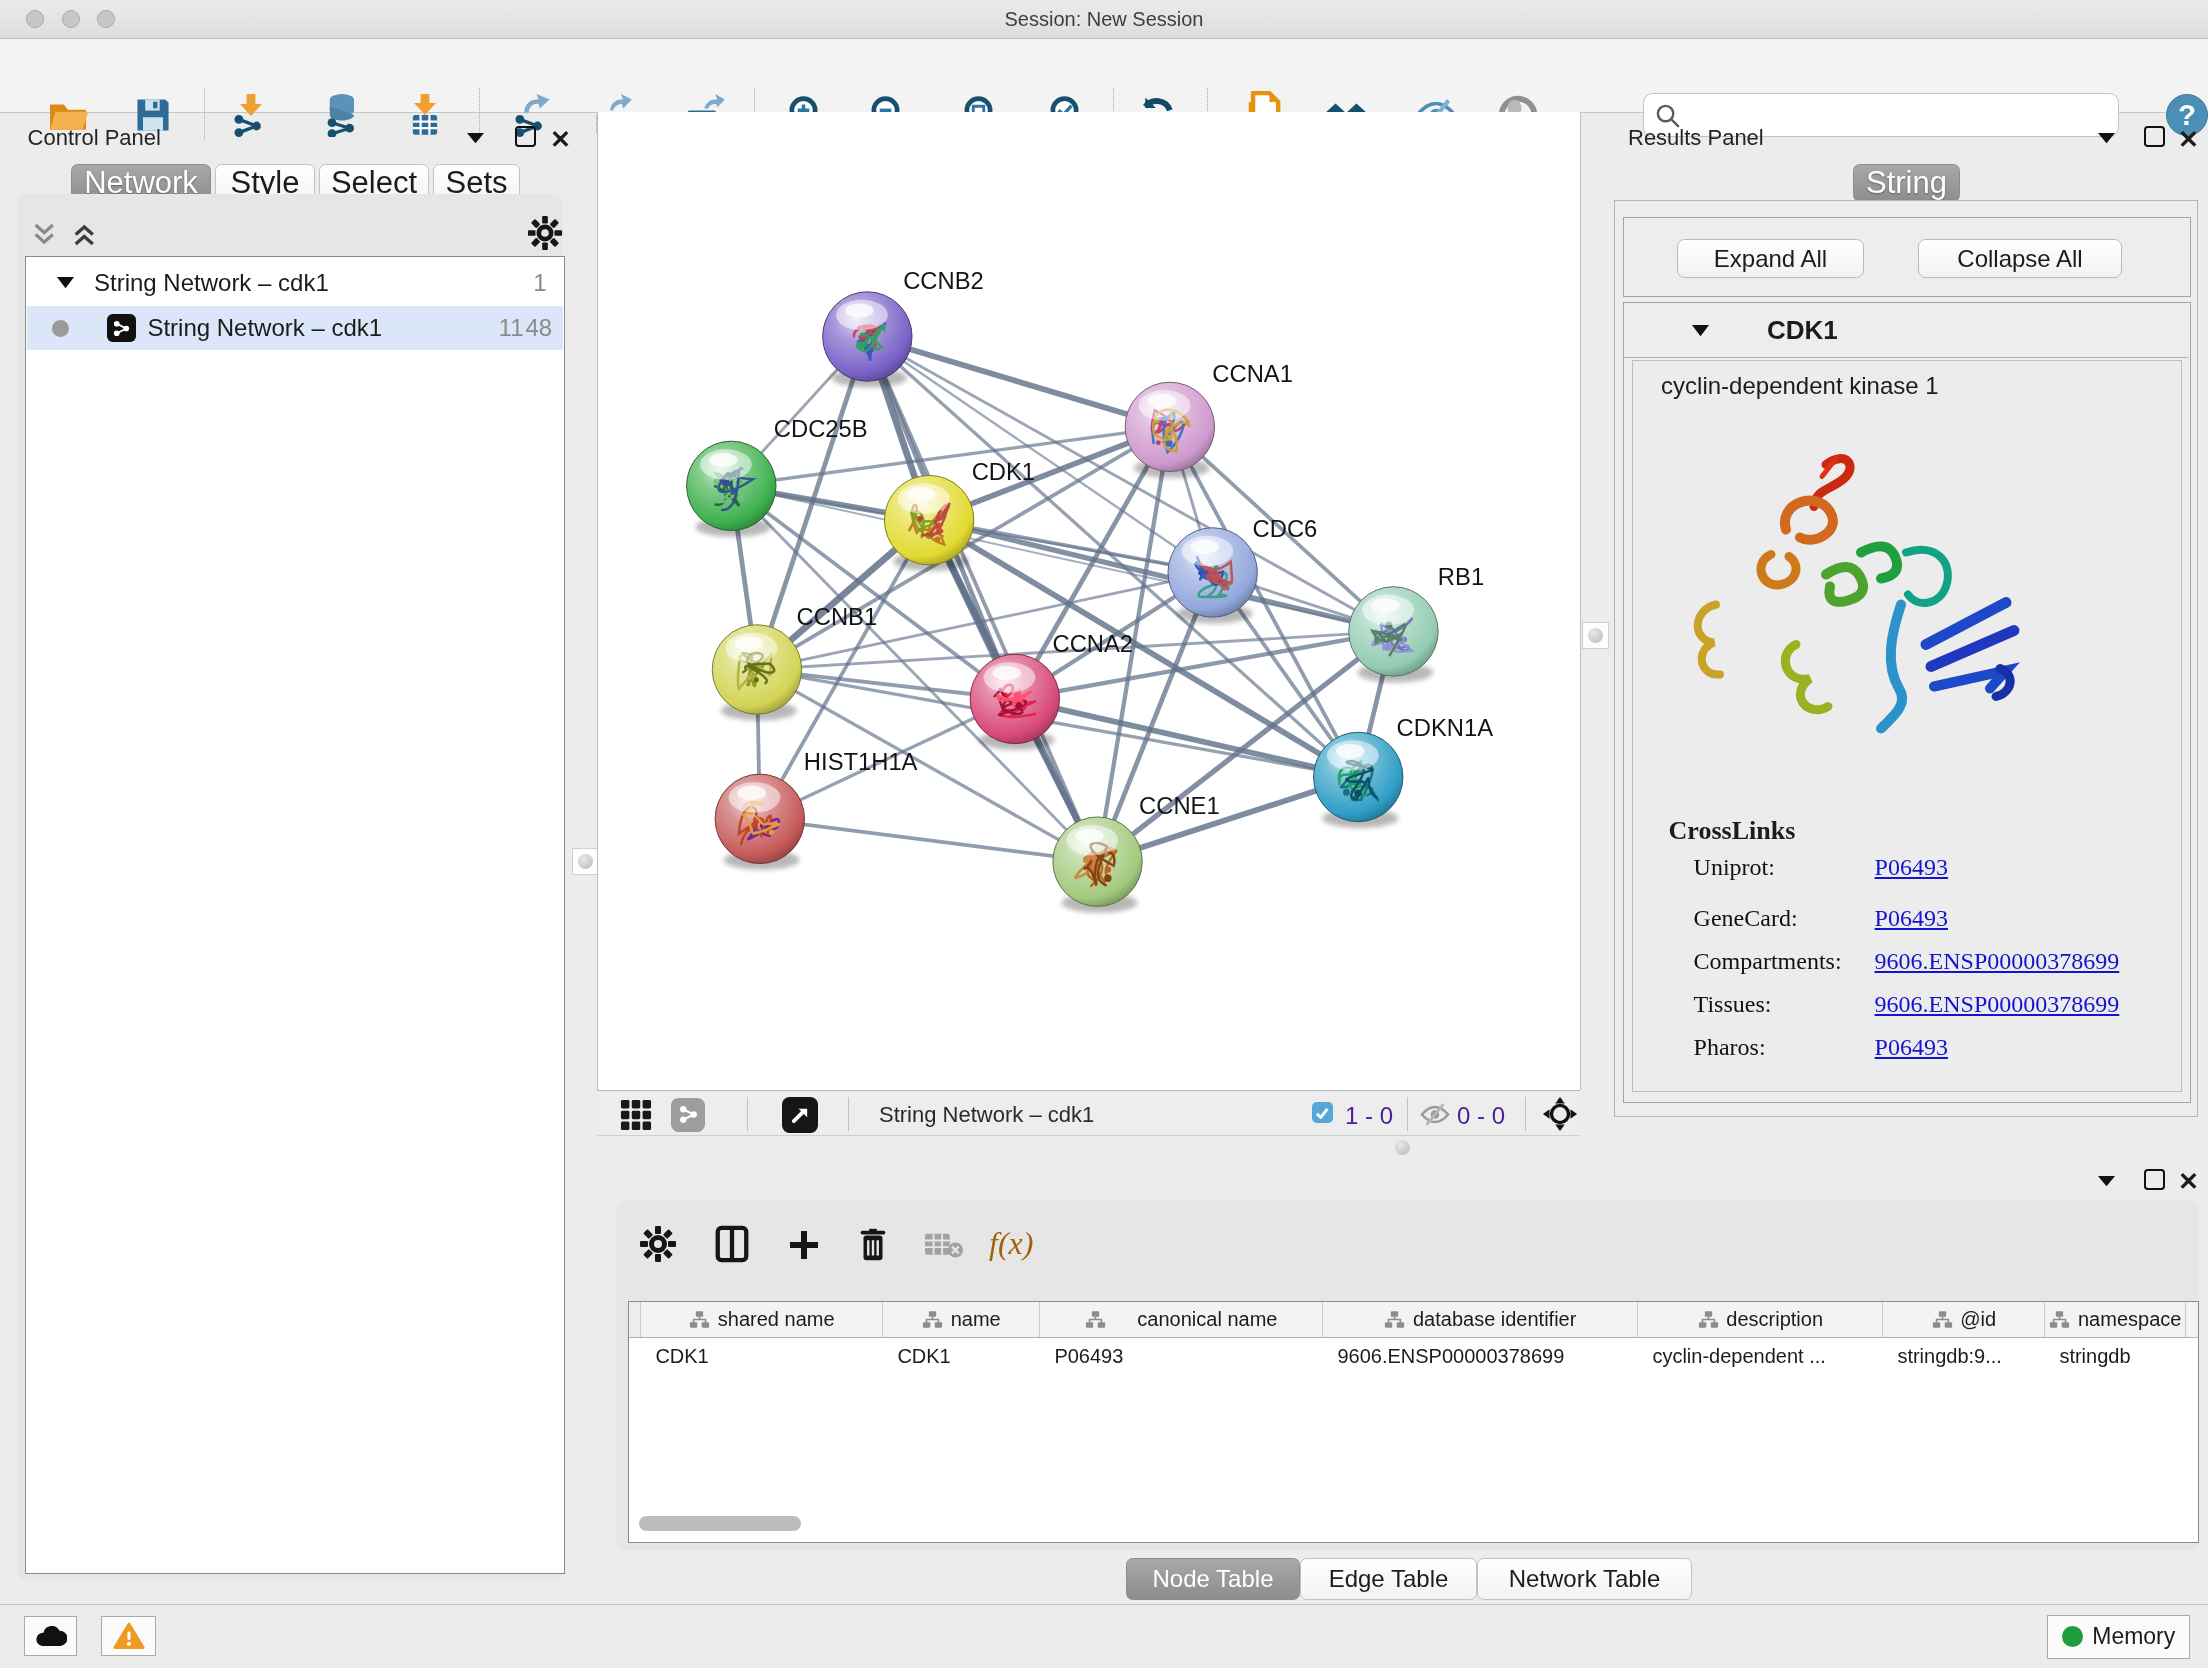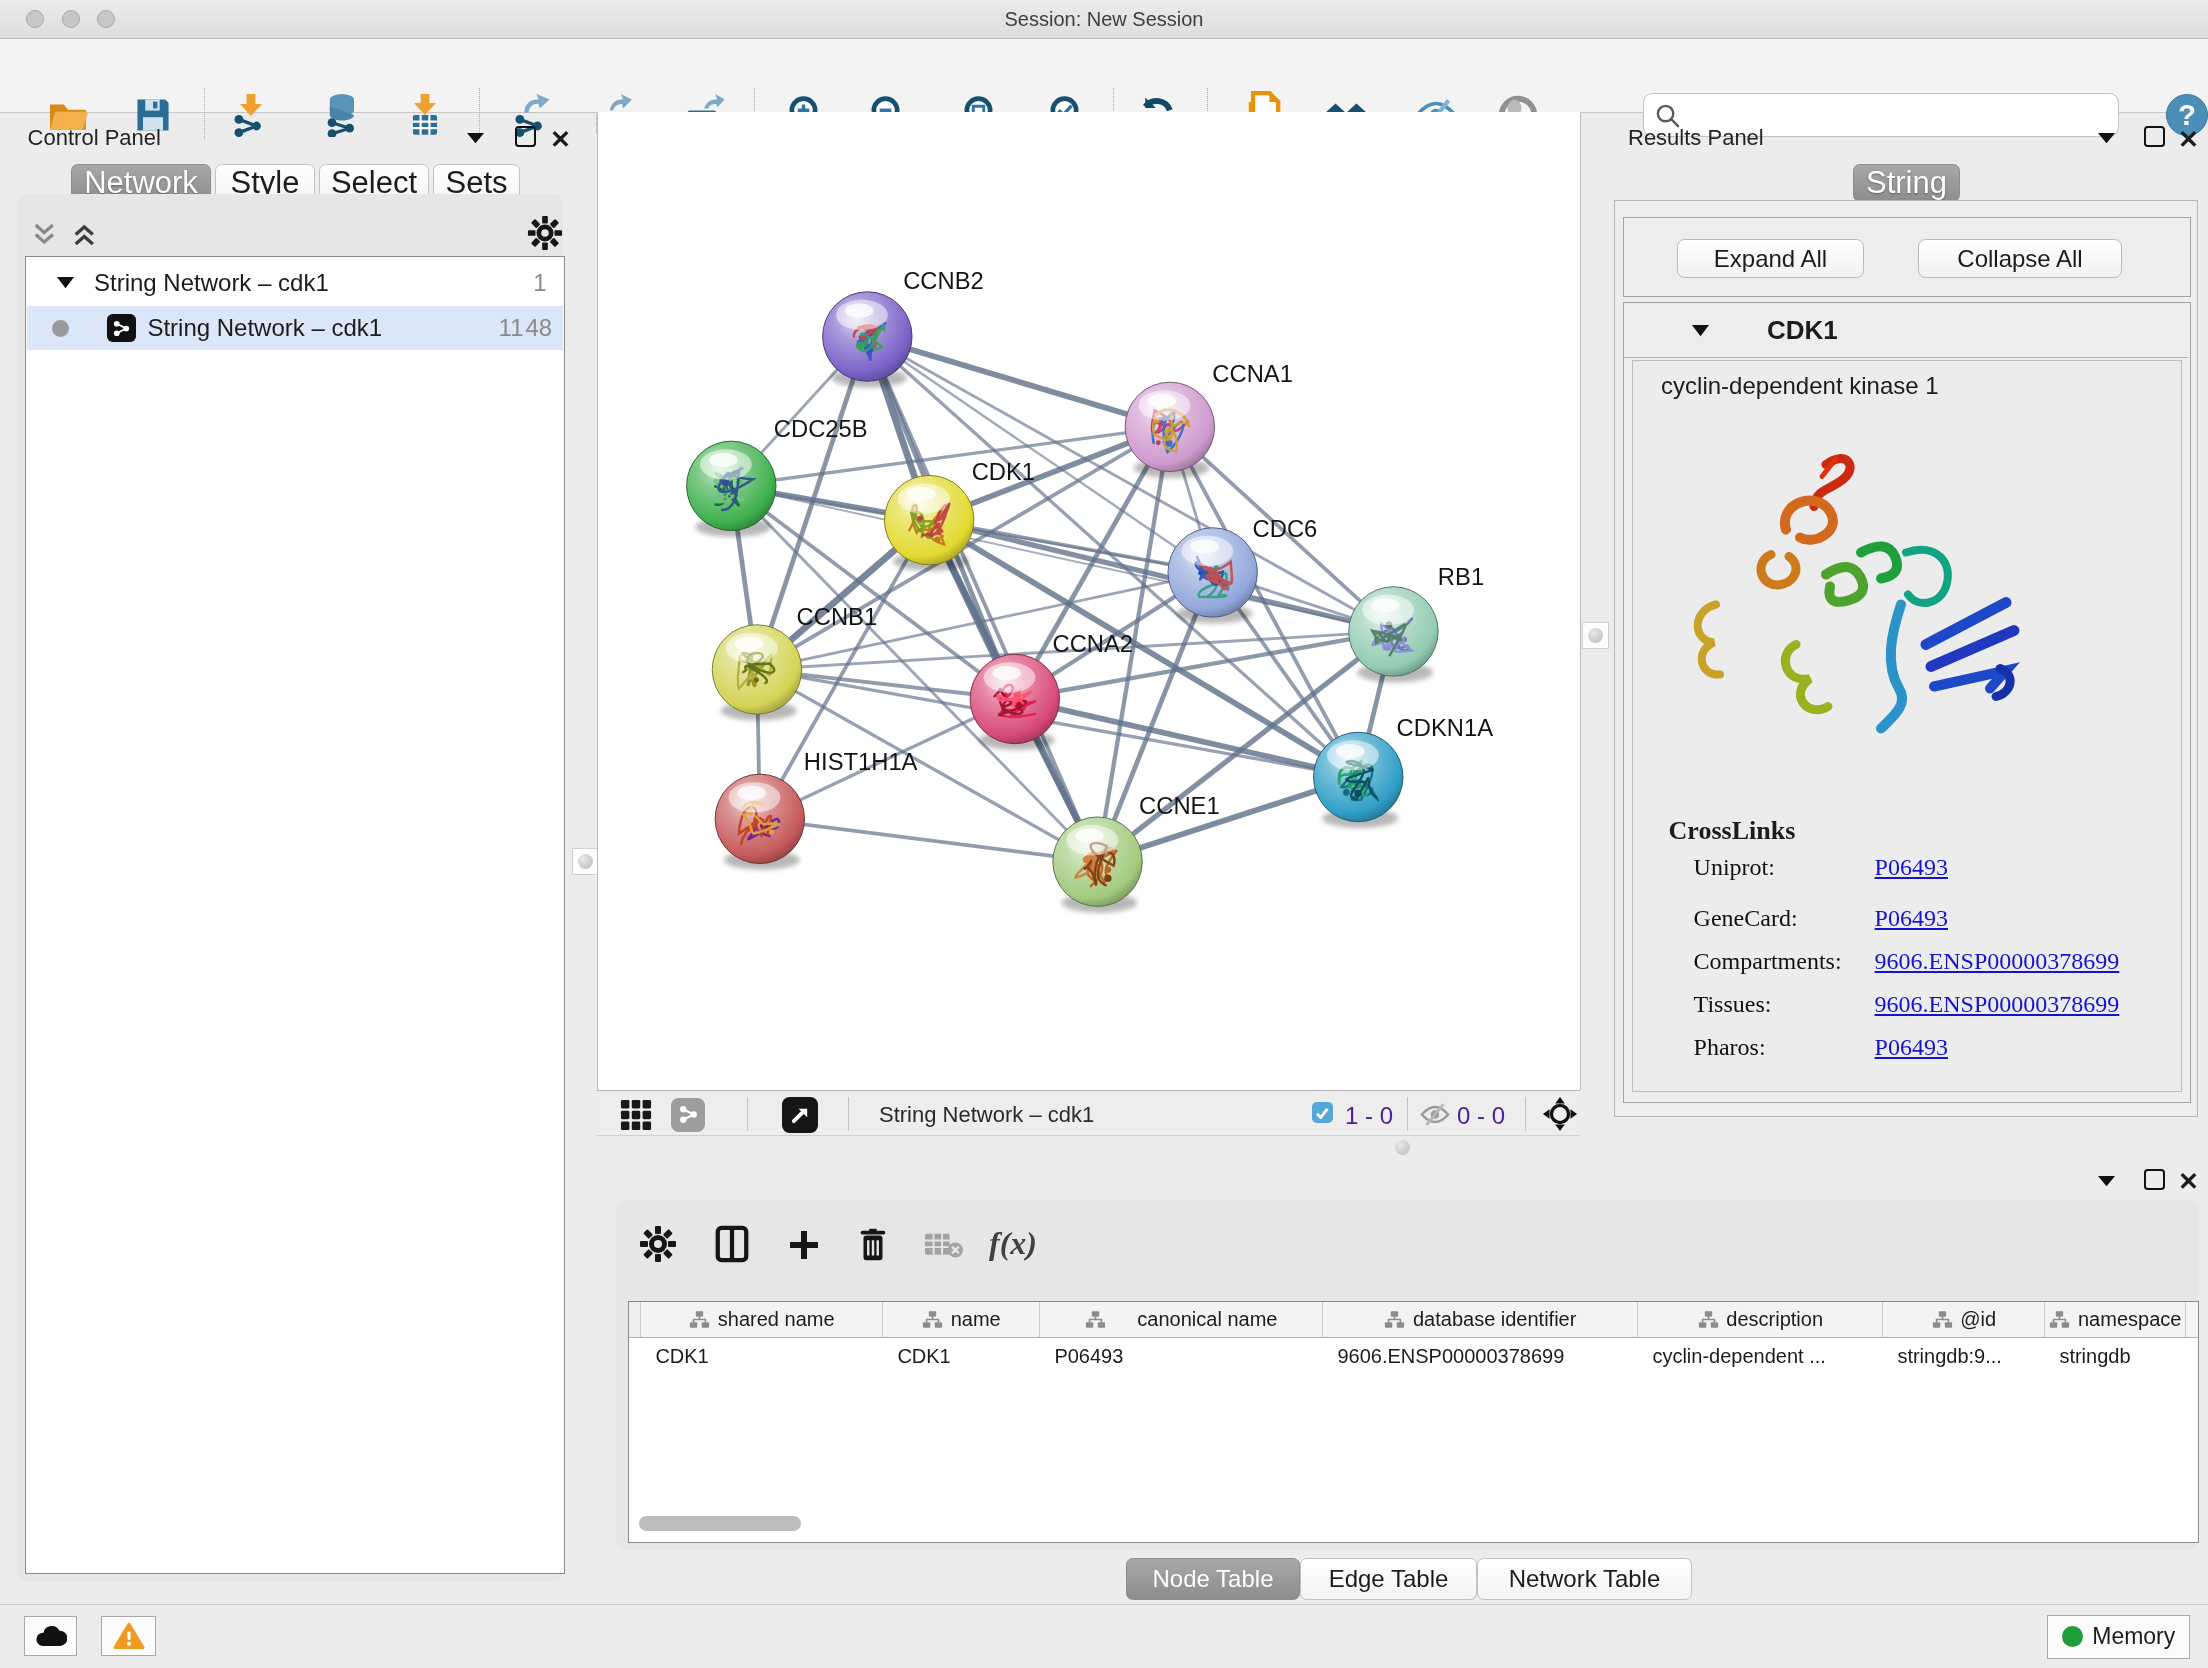--- a/index.html
+++ b/index.html
@@ -843,21 +843,21 @@
     </svg>
 </div>
 <div class="abs" style="left:924px;top:1231px;">
   <svg width="40" height="28.5" viewBox="0 0 42 30">
       <rect x="1" y="3" width="26" height="22" rx="2" fill="#a2a2a2"></rect>
       <path d="M1 10h26M1 17h26M10 3v22M19 3v22" stroke="#e6e6e6" stroke-width="2"></path>
       <circle cx="33" cy="20" r="8" fill="#a2a2a2"></circle>
       <path d="M29.5 16.5l7 7M36.5 16.5l-7 7" stroke="#e6e6e6" stroke-width="2.5"></path>
     </svg>
 </div>
-<div class="abs serif" style="left:989px;top:1225px;font-size:32px;font-style:italic;color:#404040;font-weight:bold;">f(x)</div>
+<div class="abs serif" style="left:989px;top:1225px;font-size:32px;font-style:italic;color:#a16207;">f(x)</div>
 
 <div class="abs table">
   <div class="thead" id="table-head">
       <div style="width: 11.4px; border-right: 1px solid rgb(201, 201, 201); background: rgb(237, 237, 237);"></div>
       <div class="th" style="width: 242px;">
         <span>
           <svg width="21" height="19" viewBox="0 0 23 20">
             <g fill="#8c8c8c">
               <rect x="7.5" y="1" width="8" height="6" rx="1"></rect>
               <rect x="1" y="13" width="8" height="6" rx="1"></rect>

